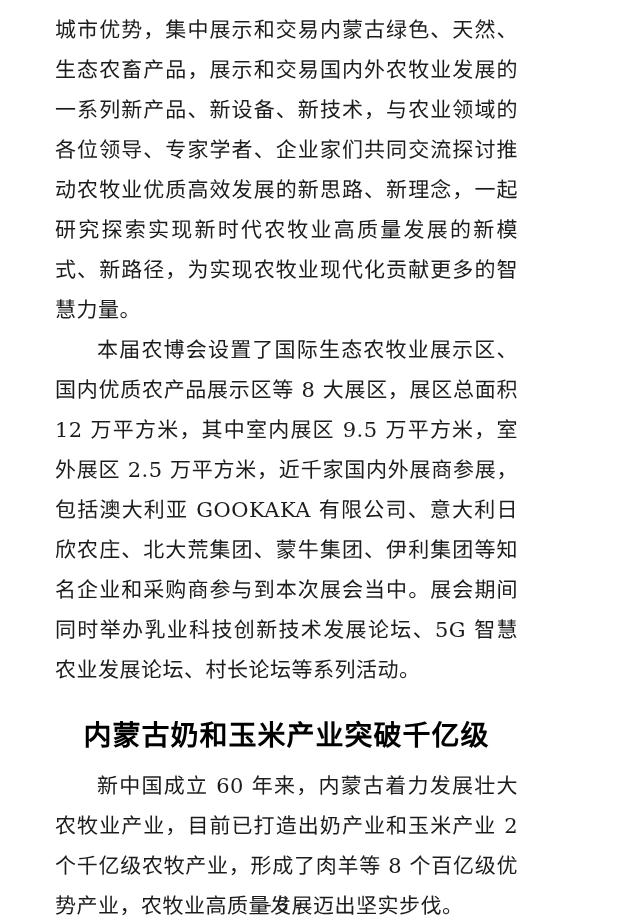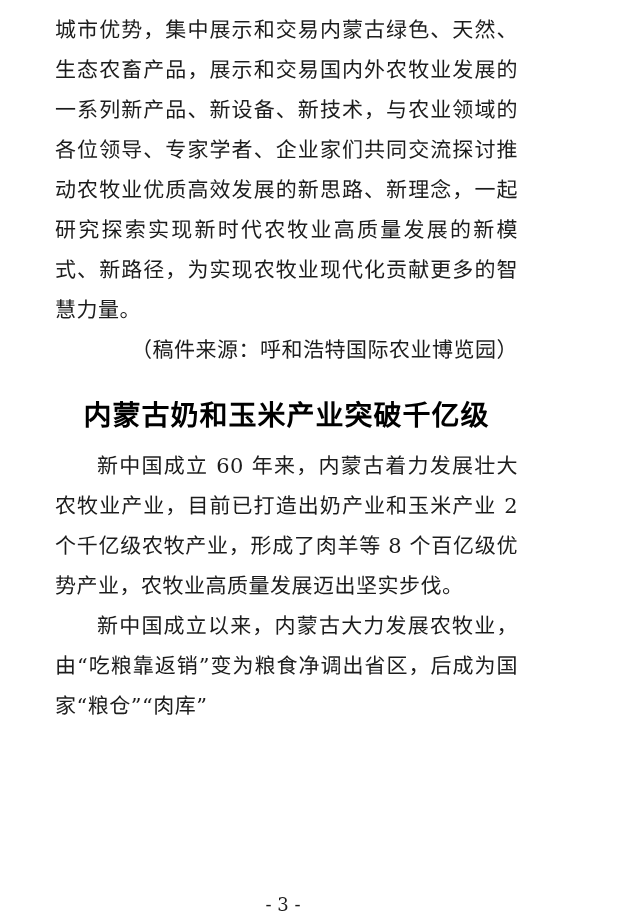--- a/index.html
+++ b/index.html
@@ -59,22 +59,22 @@
   }
 </style>
 </head>
 <body>
 
 <div class="page">
   <div class="content">
 
     <p class="para">城市优势，集中展示和交易内蒙古绿色、天然、生态农畜产品，展示和交易国内外农牧业发展的一系列新产品、新设备、新技术，与农业领域的各位领导、专家学者、企业家们共同交流探讨推动农牧业优质高效发展的新思路、新理念，一起研究探索实现新时代农牧业高质量发展的新模式、新路径，为实现农牧业现代化贡献更多的智慧力量。</p>
 
+    <p class="para indent">本届农博会设置了国际生态农牧业展示区、国内优质农产品展示区等 8 大展区，展区总面积 12 万平方米，其中室内展区 9.5 万平方米，室外展区 2.5 万平方米，近千家国内外展商参展，包括澳大利亚 GOOKAKA 有限公司、意大利日欣农庄、北大荒集团、蒙牛集团、伊利集团等知名企业和采购商参与到本次展会当中。展会期间同时举办乳业科技创新技术发展论坛、5G 智慧农业发展论坛、村长论坛等系列活动。</p>
 
-    <p class="source-line">（稿件来源：呼和浩特国际农业博览园）</p>
 
     <h1 class="article-title">内蒙古奶和玉米产业突破千亿级</h1>
 
     <p class="para indent">新中国成立 60 年来，内蒙古着力发展壮大农牧业产业，目前已打造出奶产业和玉米产业 2 个千亿级农牧产业，形成了肉羊等 8 个百亿级优势产业，农牧业高质量发展迈出坚实步伐。</p>
 
     <p class="para indent">新中国成立以来，内蒙古大力发展农牧业，由“吃粮靠返销”变为粮食净调出省区，后成为国家“粮仓”“肉库”</p>
 
   </div>
 
   <div class="page-footer">- 3 -</div>

